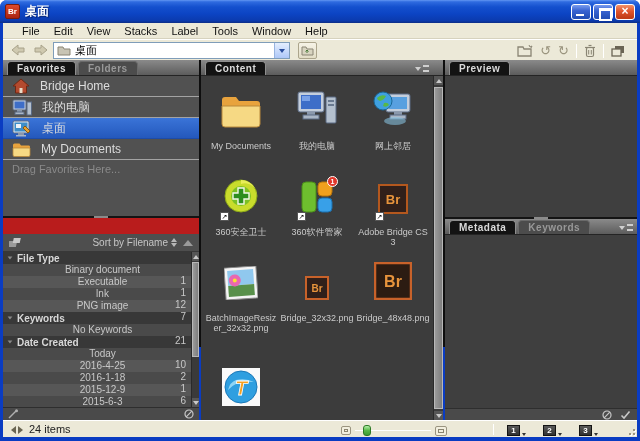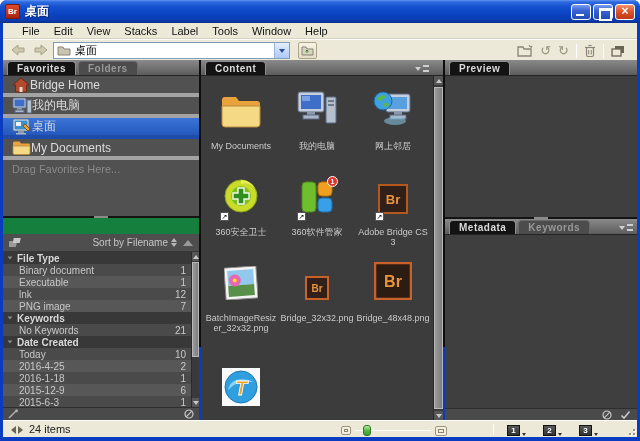--- a/index.html
+++ b/index.html
@@ -33,49 +33,49 @@
   .combo-text { font-size:11px; color:#000; margin-left:4px; flex:1; }
   .combo-dd { width:15px; height:15px; background:linear-gradient(180deg,#E4EEFE,#AEC8F8); border-left:1px solid #98B4E0; display:flex; align-items:center; justify-content:center; }
   .dd-tri { width:0; height:0; border-left:3px solid transparent; border-right:3px solid transparent; border-top:4px solid #2A4E9E; }
   .up-btn { position:absolute; left:295px; top:2px; width:19px; height:17px; background:linear-gradient(180deg,#F6F3E6,#E2DDC6);
     border:1px solid #ACA58C; border-radius:2px; display:flex; align-items:center; justify-content:center; }
   .tb-right { position:absolute; right:12px; top:2px; height:17px; display:flex; align-items:center; gap:7px; }
   .tb-sep { width:1px; height:14px; background:#C8C2AA; border-right:1px solid #fff; }
   .rot { font-size:13px; color:#9A947E; line-height:14px; }
 
   
-  .main { position:absolute; top:60px; left:3px; right:3px; height:287px; background:#15803d;padding-left:31px; }
+  .main { position:absolute; top:60px; left:3px; right:3px; height:287px; background:#b91c1c;padding-left:31px; }
   .panel { position:absolute; overflow:hidden; }
   .tabbar { position:absolute; top:0; left:0; right:0; height:16px;
     background:linear-gradient(180deg,#8A8A8A,#5C5C5C); display:flex; align-items:flex-end; padding-left:4px; border-bottom:1px solid #242424; }
   .tab { height:14px; padding:0 9px; font-size:10px; font-weight:bold; line-height:14px; border-radius:4px 4px 0 0;
     border:1px solid #8E8E8E; border-bottom:none; margin-right:2px; letter-spacing:0.5px; }
   .tab.active { background:#131313; color:#DADADA; }
   .tab.inactive { background:#4C4C4C; color:#989898; border-color:#6A6A6A; }
   .panel-menu { position:absolute; top:4px; width:14px; height:9px; display:flex; align-items:center; gap:2px; }
   .pm-tri { width:0; height:0; border-left:3px solid transparent; border-right:3px solid transparent; border-top:4px solid #CFCFCF; }
   .pm-lines { width:6px; height:7px; border-top:2px solid #CFCFCF; border-bottom:2px solid #CFCFCF; }
 
   
   .fav-body { position:absolute; top:16px; left:0; right:0; bottom:0; background:#515151; }
-  .fav-row { height:21px; display:flex; align-items:center; padding-left:9px; border-bottom:4px solid #a3a3a3; color:#DCDCDC; font-size:12px; }
+  .fav-row { height:21px; display:flex; align-items:center; padding-left:9px; gap:10px; border-bottom:1px solid #a3a3a3; color:#DCDCDC; font-size:12px; }
   .fav-row.selected { background:linear-gradient(180deg,#3A74D8,#2458BC); border-bottom-color:#1E4CA8; }
   .fav-hint { height:18px; display:flex; align-items:center; padding-left:9px; color:#8A8A8A; font-size:11px; }
 
   
   .sort-strip { position:absolute; top:16px; left:0; right:0; height:18px; background:#4E4E4E; border-bottom:1px solid #383838;
     display:flex; align-items:center; padding:0 6px; }
   .sort-label { margin-left:auto; font-size:10px; color:#C6C6C6; }
   .sort-ctl { display:flex; flex-direction:column; margin:0 6px 0 3px; gap:1px; }
   .tri-u { width:0;height:0;border-left:3px solid transparent;border-right:3px solid transparent;border-bottom:4px solid #B8B8B8; }
   .tri-d { width:0;height:0;border-left:3px solid transparent;border-right:3px solid transparent;border-top:4px solid #B8B8B8; }
   .sort-dir { width:0;height:0;border-left:5px solid transparent;border-right:5px solid transparent;border-bottom:6px solid #9A9A9A; }
   .filter-list { position:absolute; top:34px; left:0; right:0; bottom:13px; background:#4A4A4A; }
   .f-rows { position:absolute; top:0; left:0; right:8px; bottom:0; }
-  .f-row { height:12px; display:flex; align-items:center; font-size:10px; color:#C8C8C8; padding:0 5px 0 16px; }
+  .f-row { height:12px; display:flex; align-items:center; font-size:10px; color:#C8C8C8; padding:0 5px 0 16px;flex-direction:column; }
   .f-row .cnt { margin-left:auto; }
   .f-row.alt { background:#575757; }
   .f-head { height:12px; display:flex; align-items:center; gap:4px; background:#383838; color:#D8D8D8; font-size:10px; font-weight:bold; padding-left:4px; }
   .f-head .tri-d { border-top-color:#8A8A8A; transform:scale(0.8); }
   .vscroll { position:absolute; right:0; top:0; bottom:0; width:8px; background:#3A3A3A; border-left:1px solid #2A2A2A; }
   .vs-btn { position:absolute; left:0; right:0; height:9px; background:#565656; display:flex; align-items:center; justify-content:center; }
   .vs-btn.up { top:0; } .vs-btn.down { bottom:0; }
   .vs-tri-u { width:0;height:0;border-left:3px solid transparent;border-right:3px solid transparent;border-bottom:4px solid #C8C8C8; }
   .vs-tri-d { width:0;height:0;border-left:3px solid transparent;border-right:3px solid transparent;border-top:4px solid #C8C8C8; }
   .vs-thumb { position:absolute; left:0; right:0; background:linear-gradient(90deg,#9A9A9A,#7E7E7E); border:1px solid #B8B8B8; }

